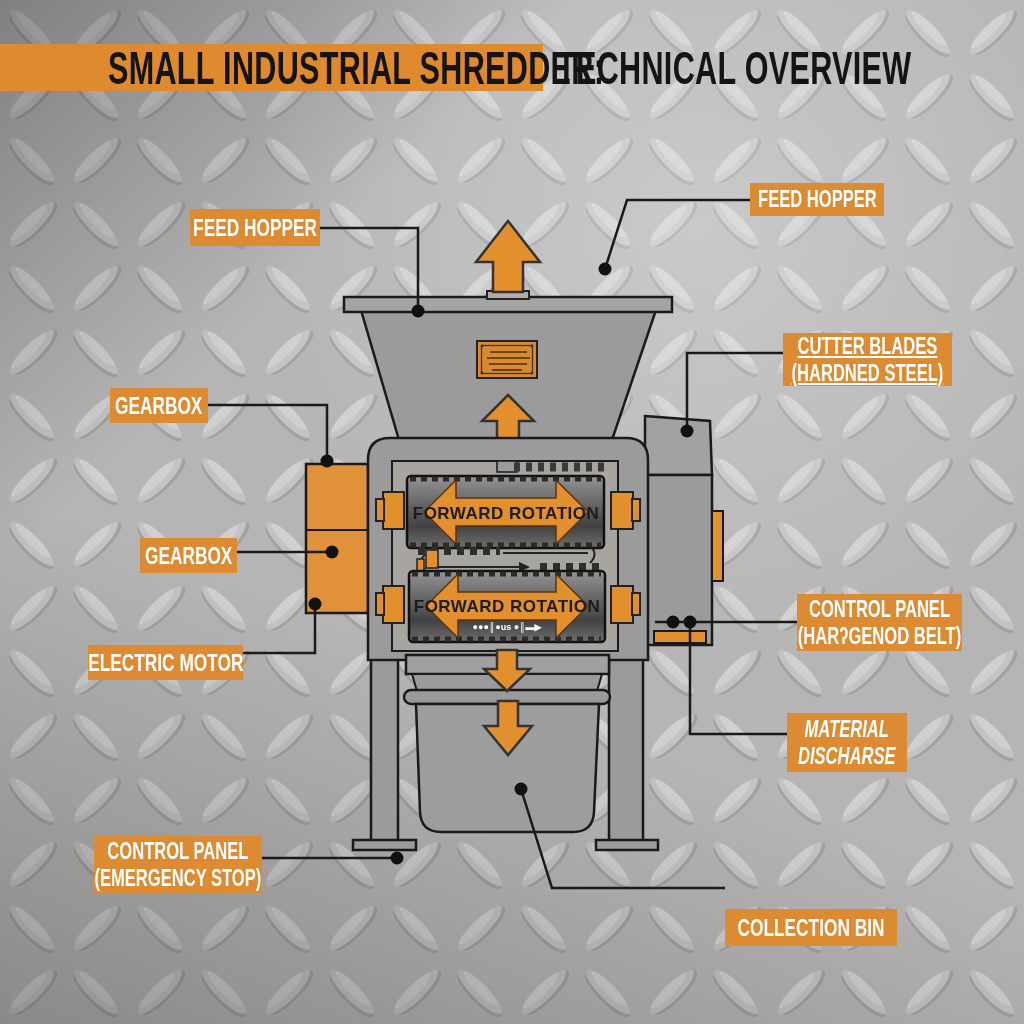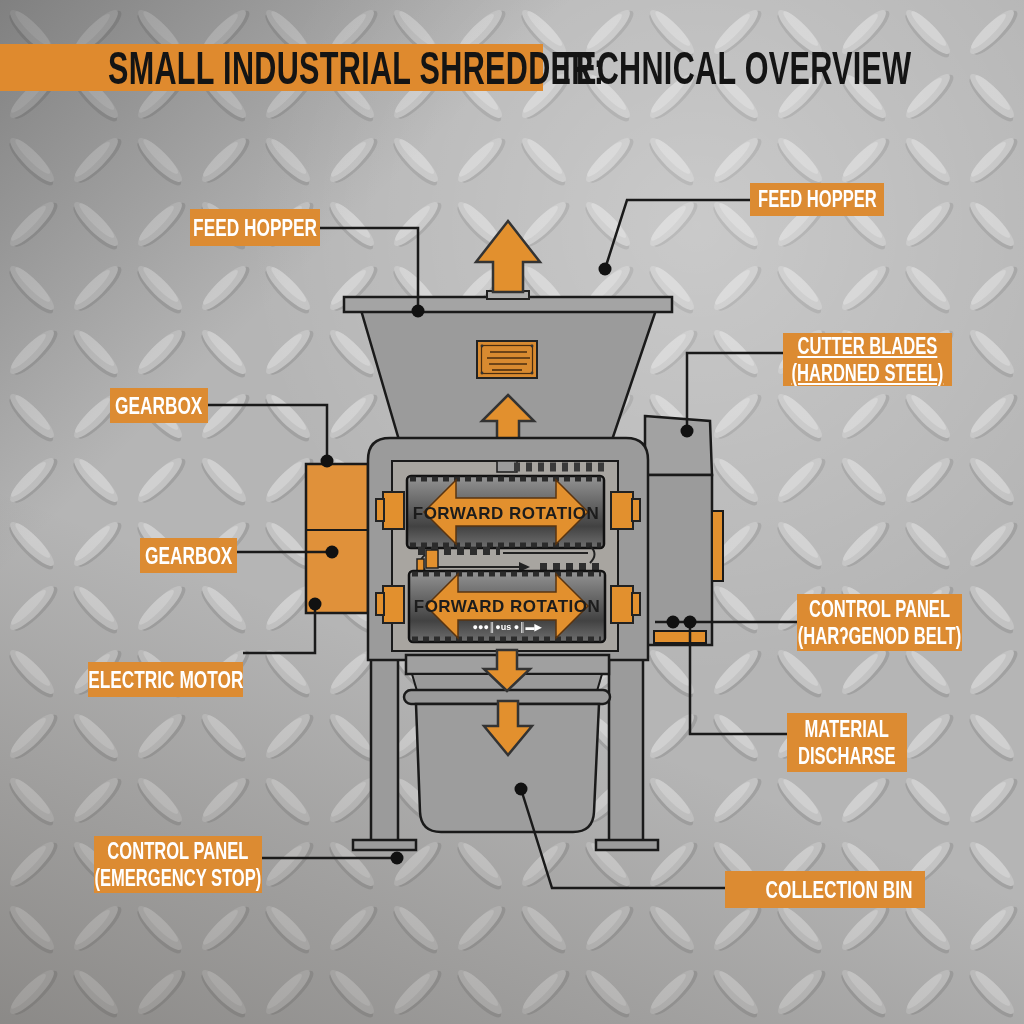--- a/index.html
+++ b/index.html
@@ -214,32 +214,32 @@
   </div>
   <div class="lbl one" style="left:750px;top:183px;width:134px;height:33px;font-size:23px;">
     <span class="tx">FEED HOPPER</span>
   </div>
   <div class="lbl one" style="left:110px;top:388px;width:98px;height:35px;">
     <span class="tx">GEARBOX</span>
   </div>
   <div class="lbl one" style="left:140px;top:538px;width:97px;height:35px;">
     <span class="tx">GEARBOX</span>
   </div>
-  <div class="lbl one" style="left:88px;top:662px;width:155px;height:35px;">
+  <div class="lbl one" style="left:88px;top:645px;width:155px;height:35px;">
     <span class="tx">ELECTRIC MOTOR</span>
   </div>
   <div class="lbl two" style="left:783px;top:333px;width:169px;height:53px;text-decoration:underline;">
     <span class="tx"><span>CUTTER BLADES</span><br><span>(HARDNED STEEL)</span></span>
   </div>
   <div class="lbl two" style="left:797px;top:594px;width:165px;height:57px;">
     <span class="tx"><span>CONTROL PANEL</span><br><span>(HARʔGENOD BELT)</span></span>
   </div>
-  <div class="lbl two" style="left:787px;top:713px;width:120px;height:59px;">
+  <div class="lbl two" style="left:787px;top:713px;width:120px;height:59px;font-style:italic;">
     <span class="tx"><span>MATERIAL</span><br><span>DISCHARSE</span></span>
   </div>
   <div class="lbl two" style="left:94px;top:836px;width:168px;height:57px;">
     <span class="tx"><span>CONTROL PANEL</span><br><span>(EMERGENCY STOP)</span></span>
   </div>
-  <div class="lbl one" style="left:725px;top:871px;width:172px;height:37px;padding-left:28px;">
+  <div class="lbl one" style="left:725px;top:909px;width:172px;height:37px;">
     <span class="tx">COLLECTION BIN</span>
   </div>
 
 </div>
 
 </body></html>

